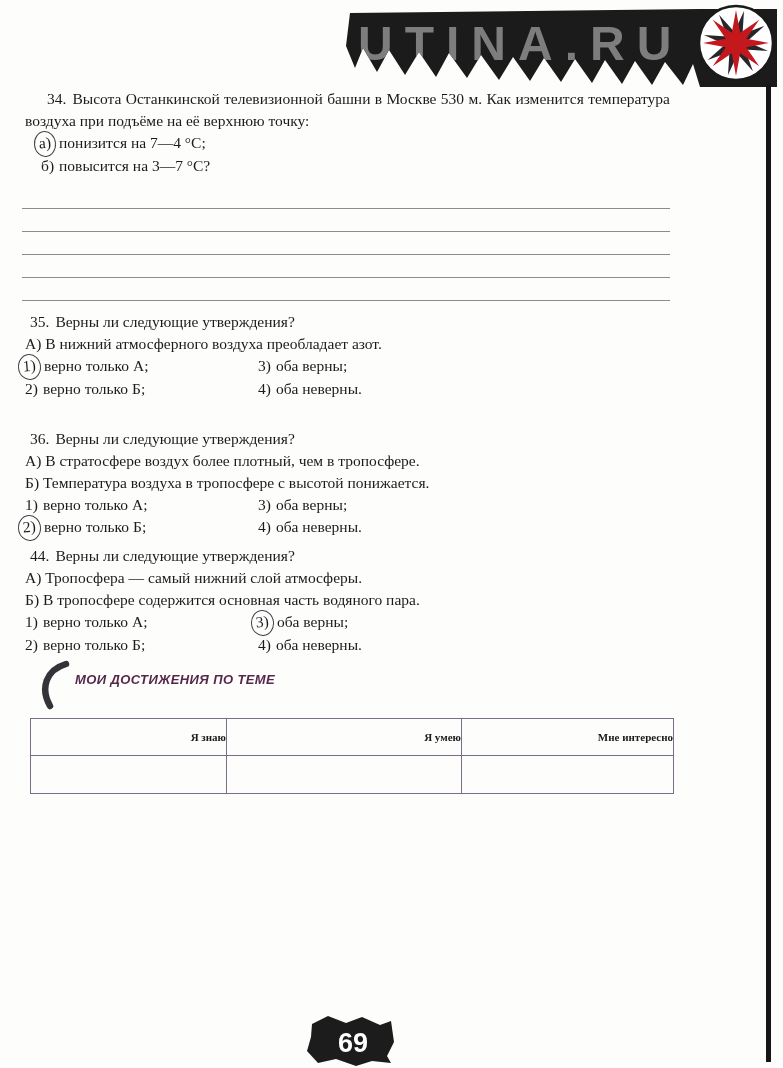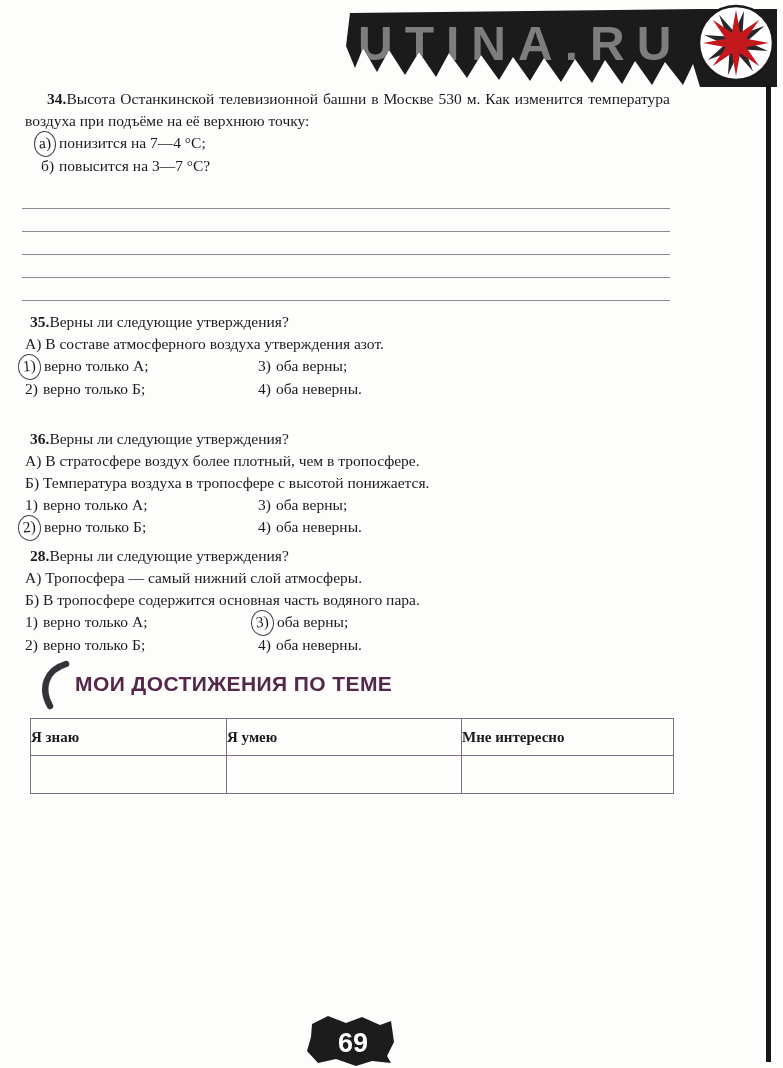--- a/index.html
+++ b/index.html
@@ -15,21 +15,21 @@
 
   
   #banner-svg { left:0; top:0; width:783px; height:100px; }
 
   
   #right-edge { left:766px; top:84px; width:5px; height:978px; background:#161616; }
 
   
   .q-block { left:25px; width:645px; font-size:15.5px; line-height:22px; }
   .q-para  { text-align:justify; text-indent:22px; }
-  .qnum    { font-weight:bold; }
+  .qnum    { font-weight:normal; margin-right:6px; }
   .q-title { text-indent:5px; }
   .q-opts34 { margin-left:16px; }
   .opt-line { line-height:22px; }
   .pfx { margin-right:5px; }
   .circled {
     display:inline-block;
     border:1.5px solid #41414a;
     border-radius:50%;
     padding:0 4px 2px 4px;
     margin:-2px 3px -2px -7px;
@@ -40,29 +40,29 @@
 
   
   #answer-lines { left:22px; top:186px; width:648px; }
   .answer-line { height:23px; border-bottom:1px solid #8c8c8c; }
 
   
   #achv-swoosh { left:28px; top:660px; width:50px; height:50px; }
   #achv-title {
     left:75px; top:672px;
     font-family:"Liberation Sans", sans-serif;
-    font-weight:bold; 
-    font-size:21px; letter-spacing:.4px;
+    font-weight:bold; font-style:italic;
+    font-size:13px; letter-spacing:.4px;
     color:#55284a;
   }
   #achv-table { left:30px; top:718px; border-collapse:collapse; table-layout:fixed; width:643px; }
   #achv-table th, #achv-table td { border:1px solid #7d6e85; }
   #achv-table th {
-    height:37px; font-size:15px; font-weight:bold;
-    text-align:left; vertical-align:middle;font-family:Liberation Serif, serif;
+    height:37px; font-size:11px; font-weight:bold;
+    text-align:right; vertical-align:middle;font-family:Liberation Serif, serif;
   }
   #achv-table td { height:38px; }
 
   
   #footer-svg { left:0; top:1008px; width:783px; height:60px; }
 </style>
 </head>
 <body>
 
 <div class="abs" style="inset:0;">
@@ -101,21 +101,21 @@
     <div class="answer-line"></div>
     <div class="answer-line"></div>
     <div class="answer-line"></div>
     <div class="answer-line"></div>
   </div>
 
   <section class="abs q-block" style="top:311px;">
     <p class="q-title">
       <b class="qnum">35.</b><span>Верны ли следующие утверждения?</span>
     </p>
-    <p>А) В составе атмосферного воздуха утверждения азот.</p>
+    <p>А) В нижний атмосферного воздуха преобладает азот.</p>
     <div class="opts-row">
       <div class="opt-left">
         <span class="circled">1)</span><span>верно только А;</span>
       </div>
       <div>
         <span class="pfx">3)</span><span>оба верны;</span>
       </div>
     </div>
     <div class="opts-row">
       <div class="opt-left">
@@ -146,21 +146,21 @@
         <span class="circled">2)</span><span>верно только Б;</span>
       </div>
       <div>
         <span class="pfx">4)</span><span>оба неверны.</span>
       </div>
     </div>
   </section>
 
   <section class="abs q-block" style="top:545px;">
     <p class="q-title">
-      <b class="qnum">28.</b><span>Верны ли следующие утверждения?</span>
+      <b class="qnum">44.</b><span>Верны ли следующие утверждения?</span>
     </p>
     <p>А) Тропосфера — самый нижний слой атмосферы.</p>
     <p>Б) В тропосфере содержится основная часть водяного пара.</p>
     <div class="opts-row">
       <div class="opt-left">
         <span class="pfx">1)</span><span>верно только А;</span>
       </div>
       <div>
         <span class="circled">3)</span><span>оба верны;</span>
       </div>

